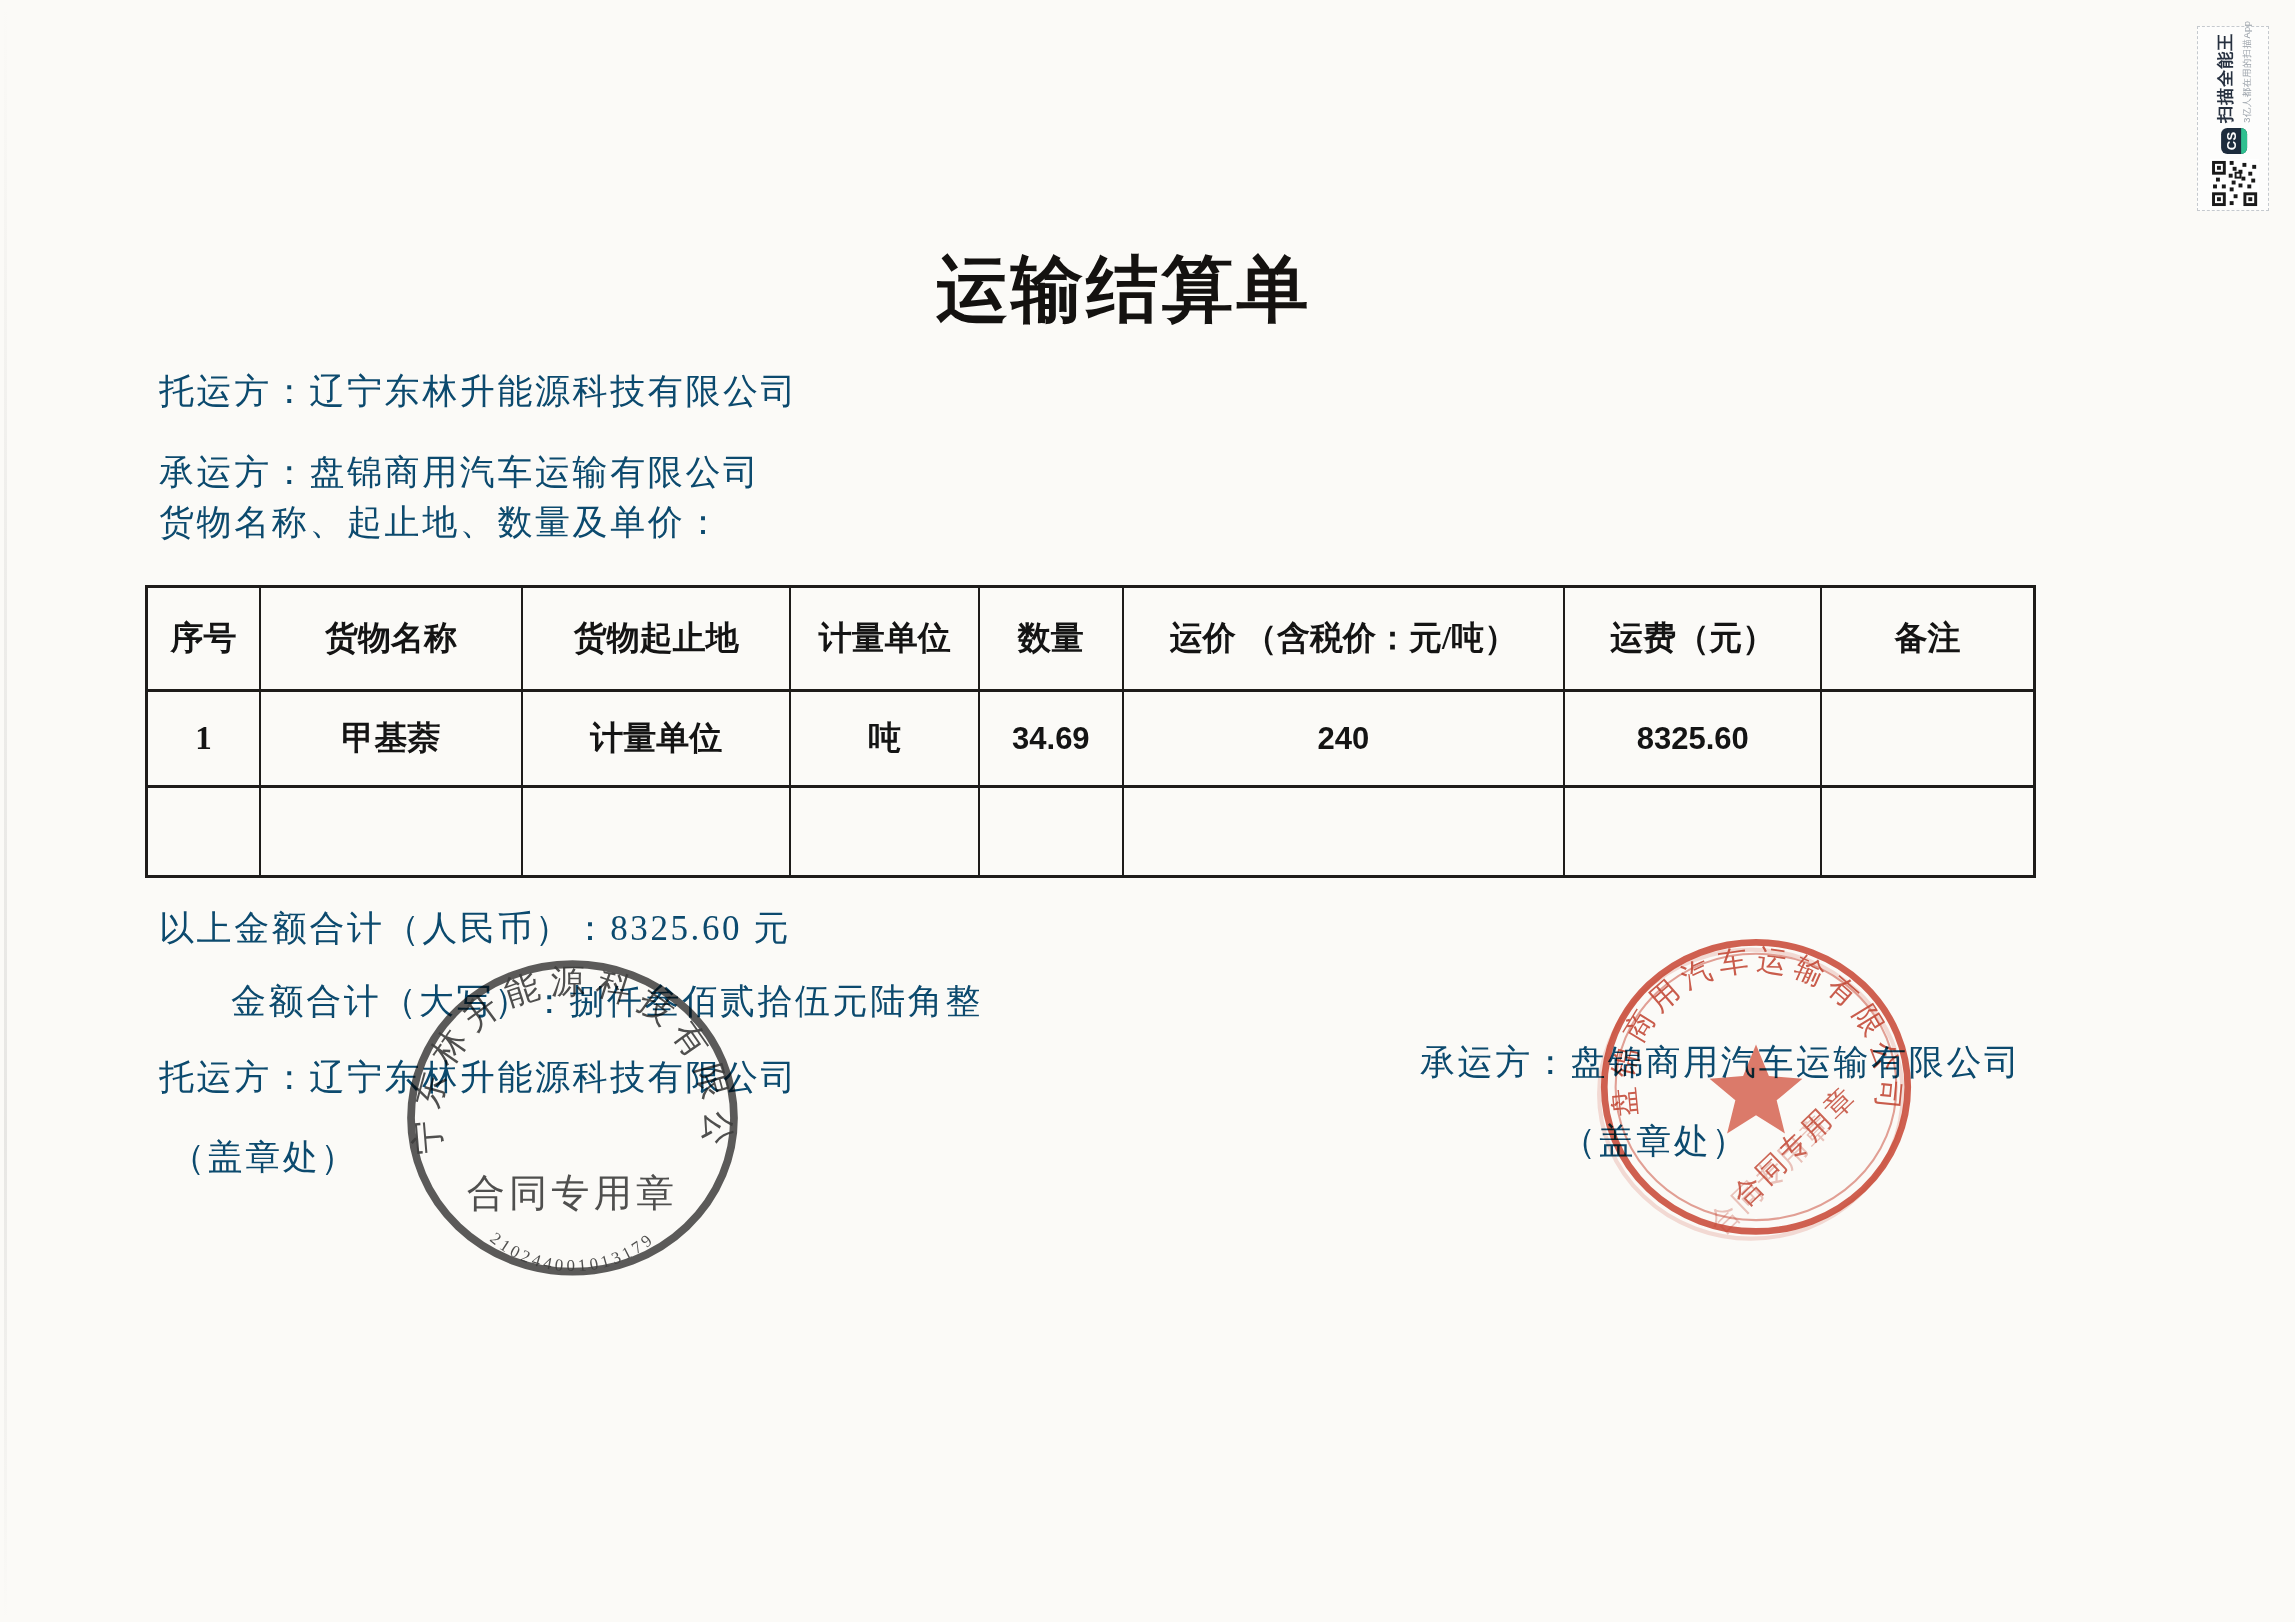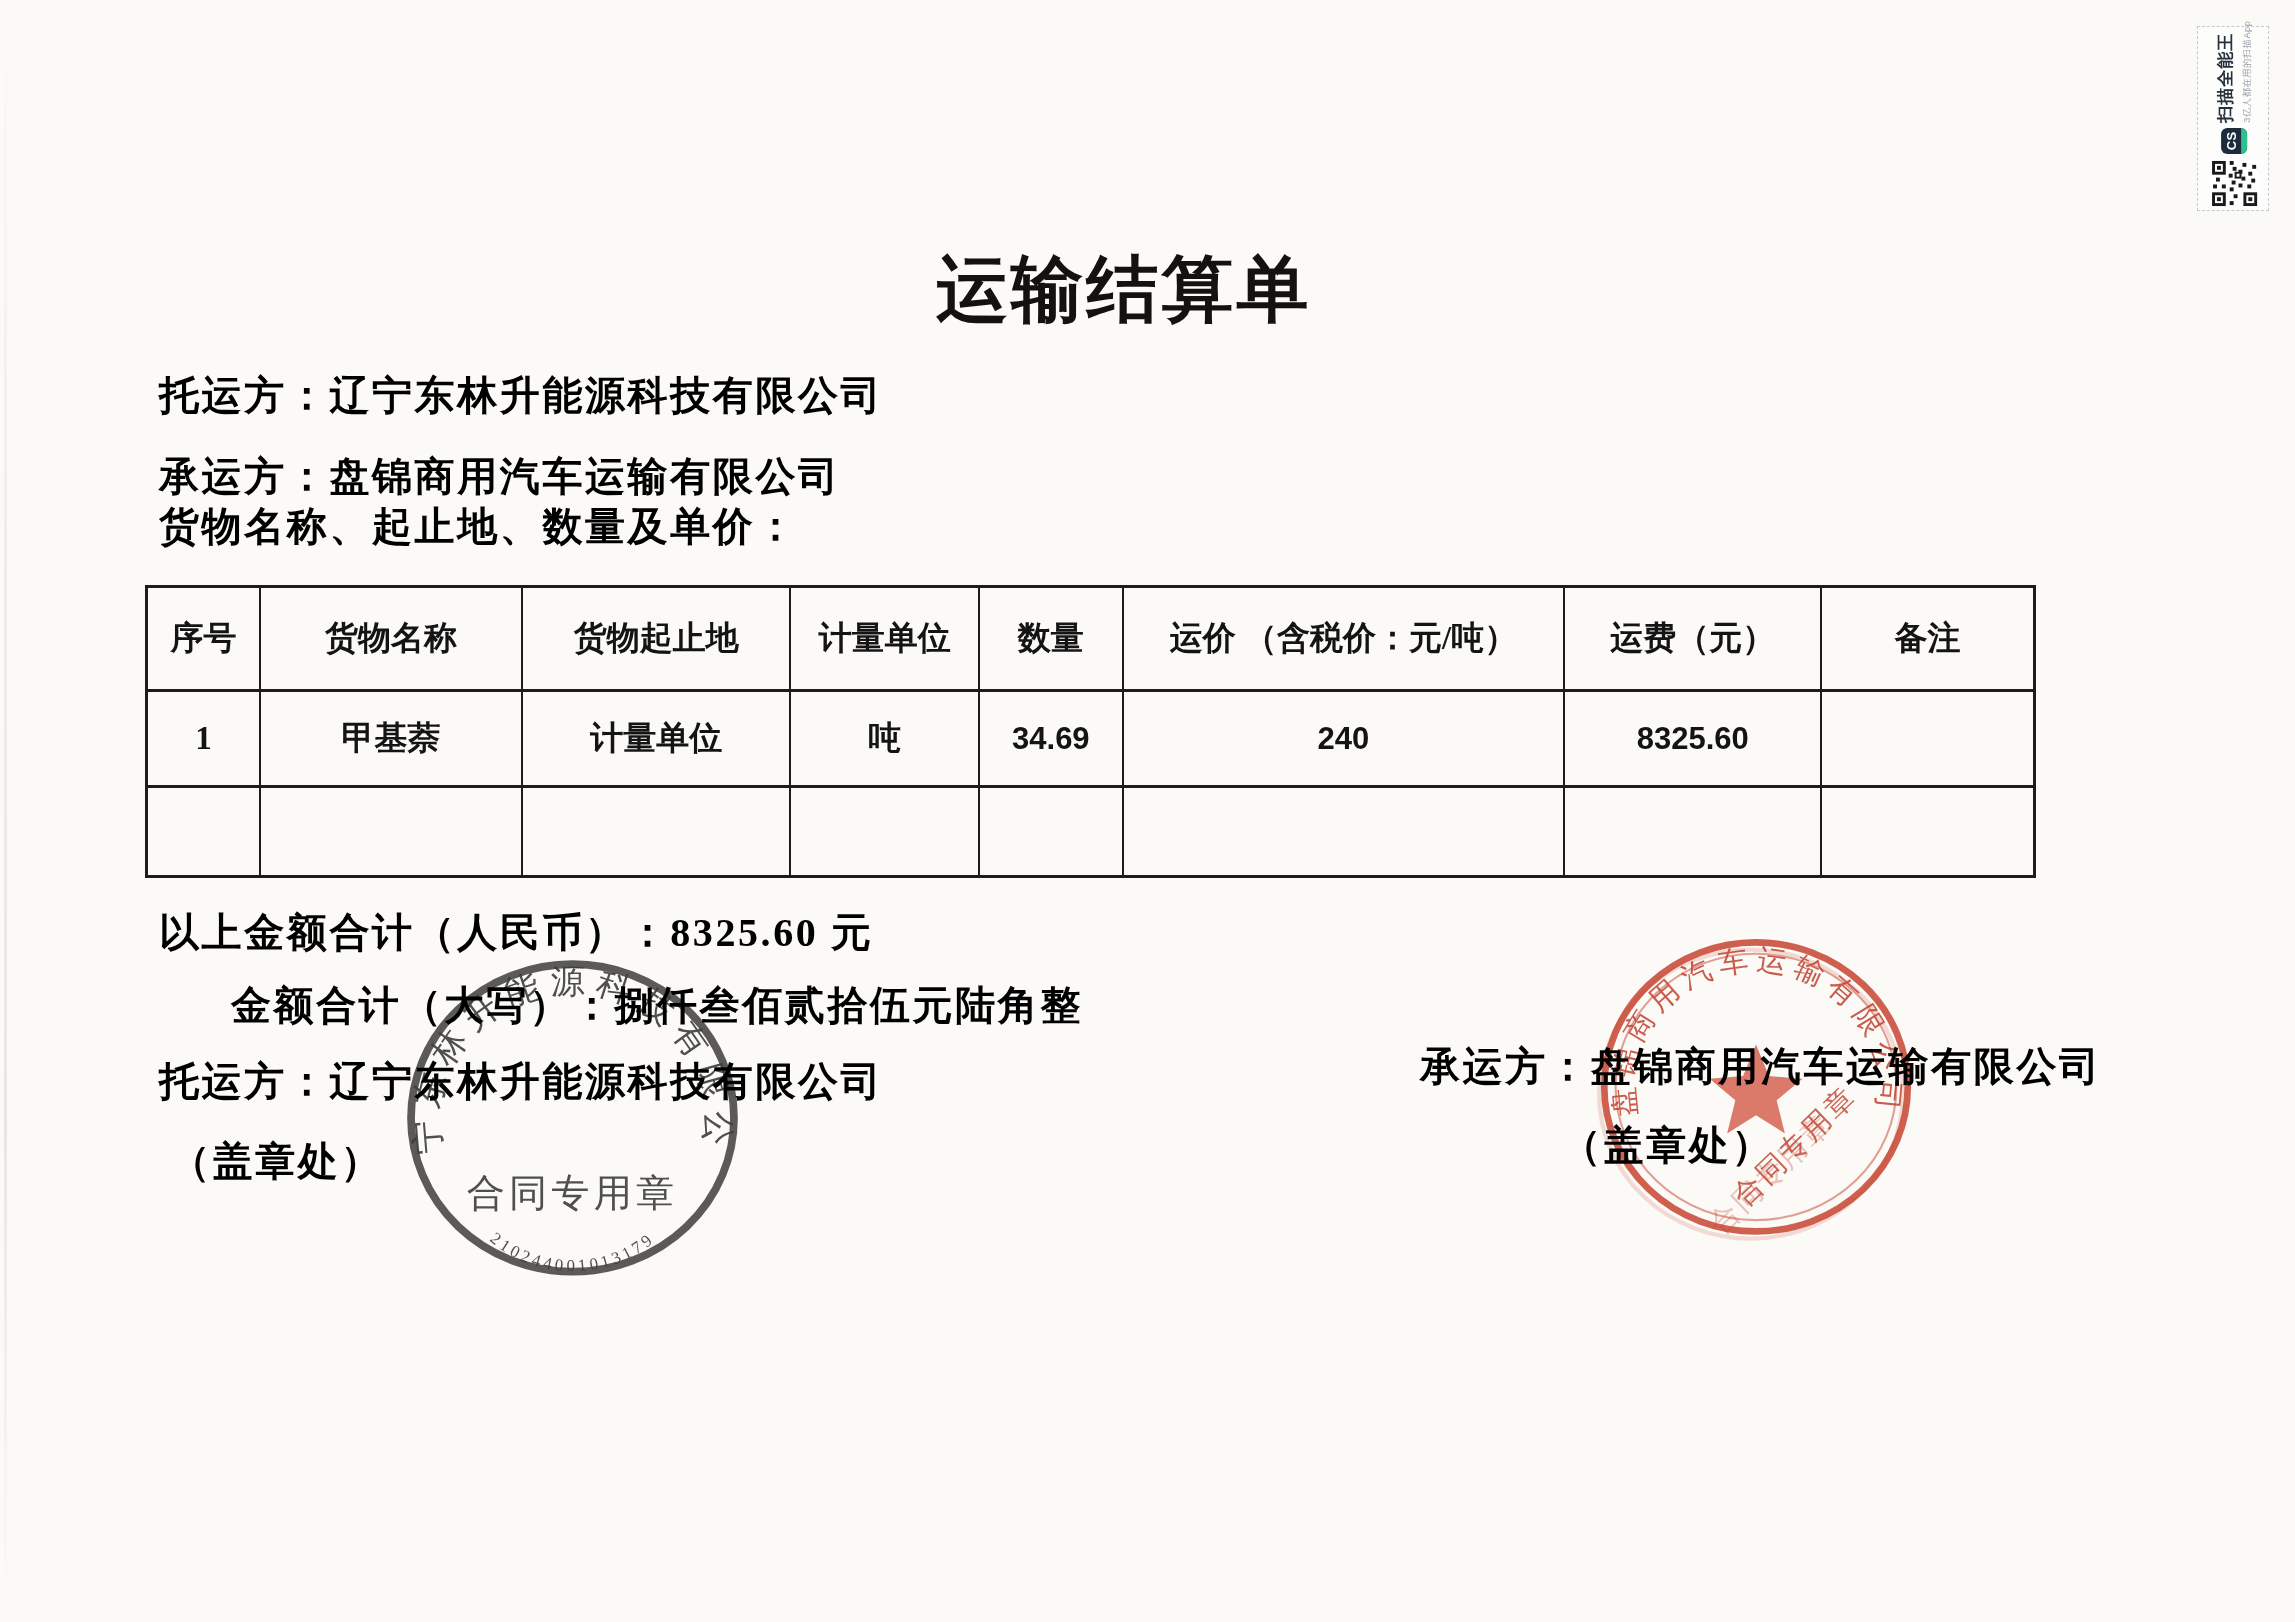--- a/index.html
+++ b/index.html
@@ -4,21 +4,21 @@
 <style>
   html,body{margin:0;padding:0;}
   body{
     width:2295px;height:1622px;position:relative;overflow:hidden;
     background:#fbfaf7;
     font-family:"Liberation Serif","DejaVu Serif",serif;
     color:#171513;
   }
   .abs{position:absolute;}
   .doc-line{
-    font-size:40px;font-weight:700;letter-spacing:2.6px;white-space:nowrap;color:#000000;
+    font-size:35px;font-weight:400;letter-spacing:2.6px;white-space:nowrap;color:#0c4a6e;
   }
   .page-title{
     font-size:72px;font-weight:700;letter-spacing:3.1px;white-space:nowrap;color:#141210;
   }
   
   table.settle{
     position:absolute;left:145px;top:585px;width:1891px;height:288px;
     border-collapse:collapse;table-layout:fixed;
     font-size:33px;font-weight:600;color:#141414;text-align:center;
   }

